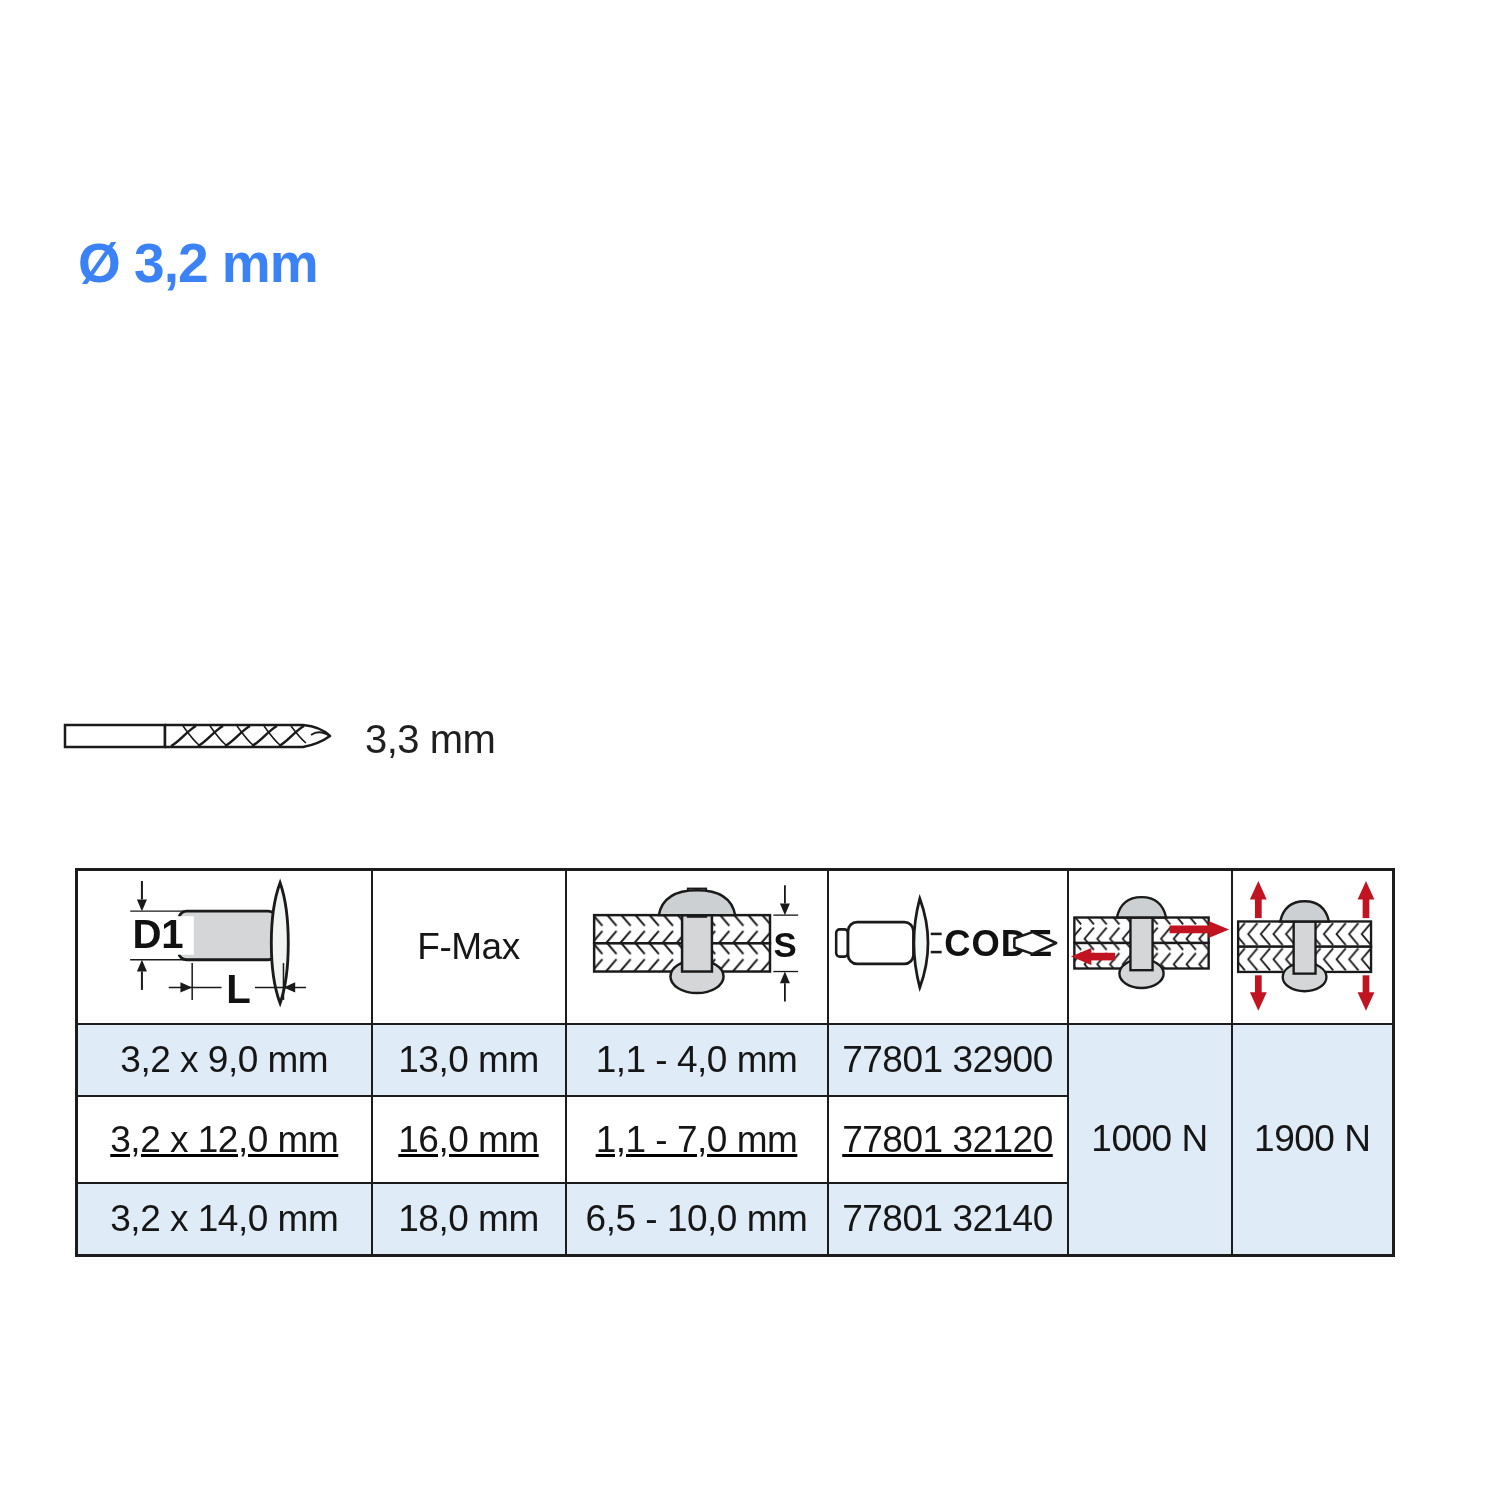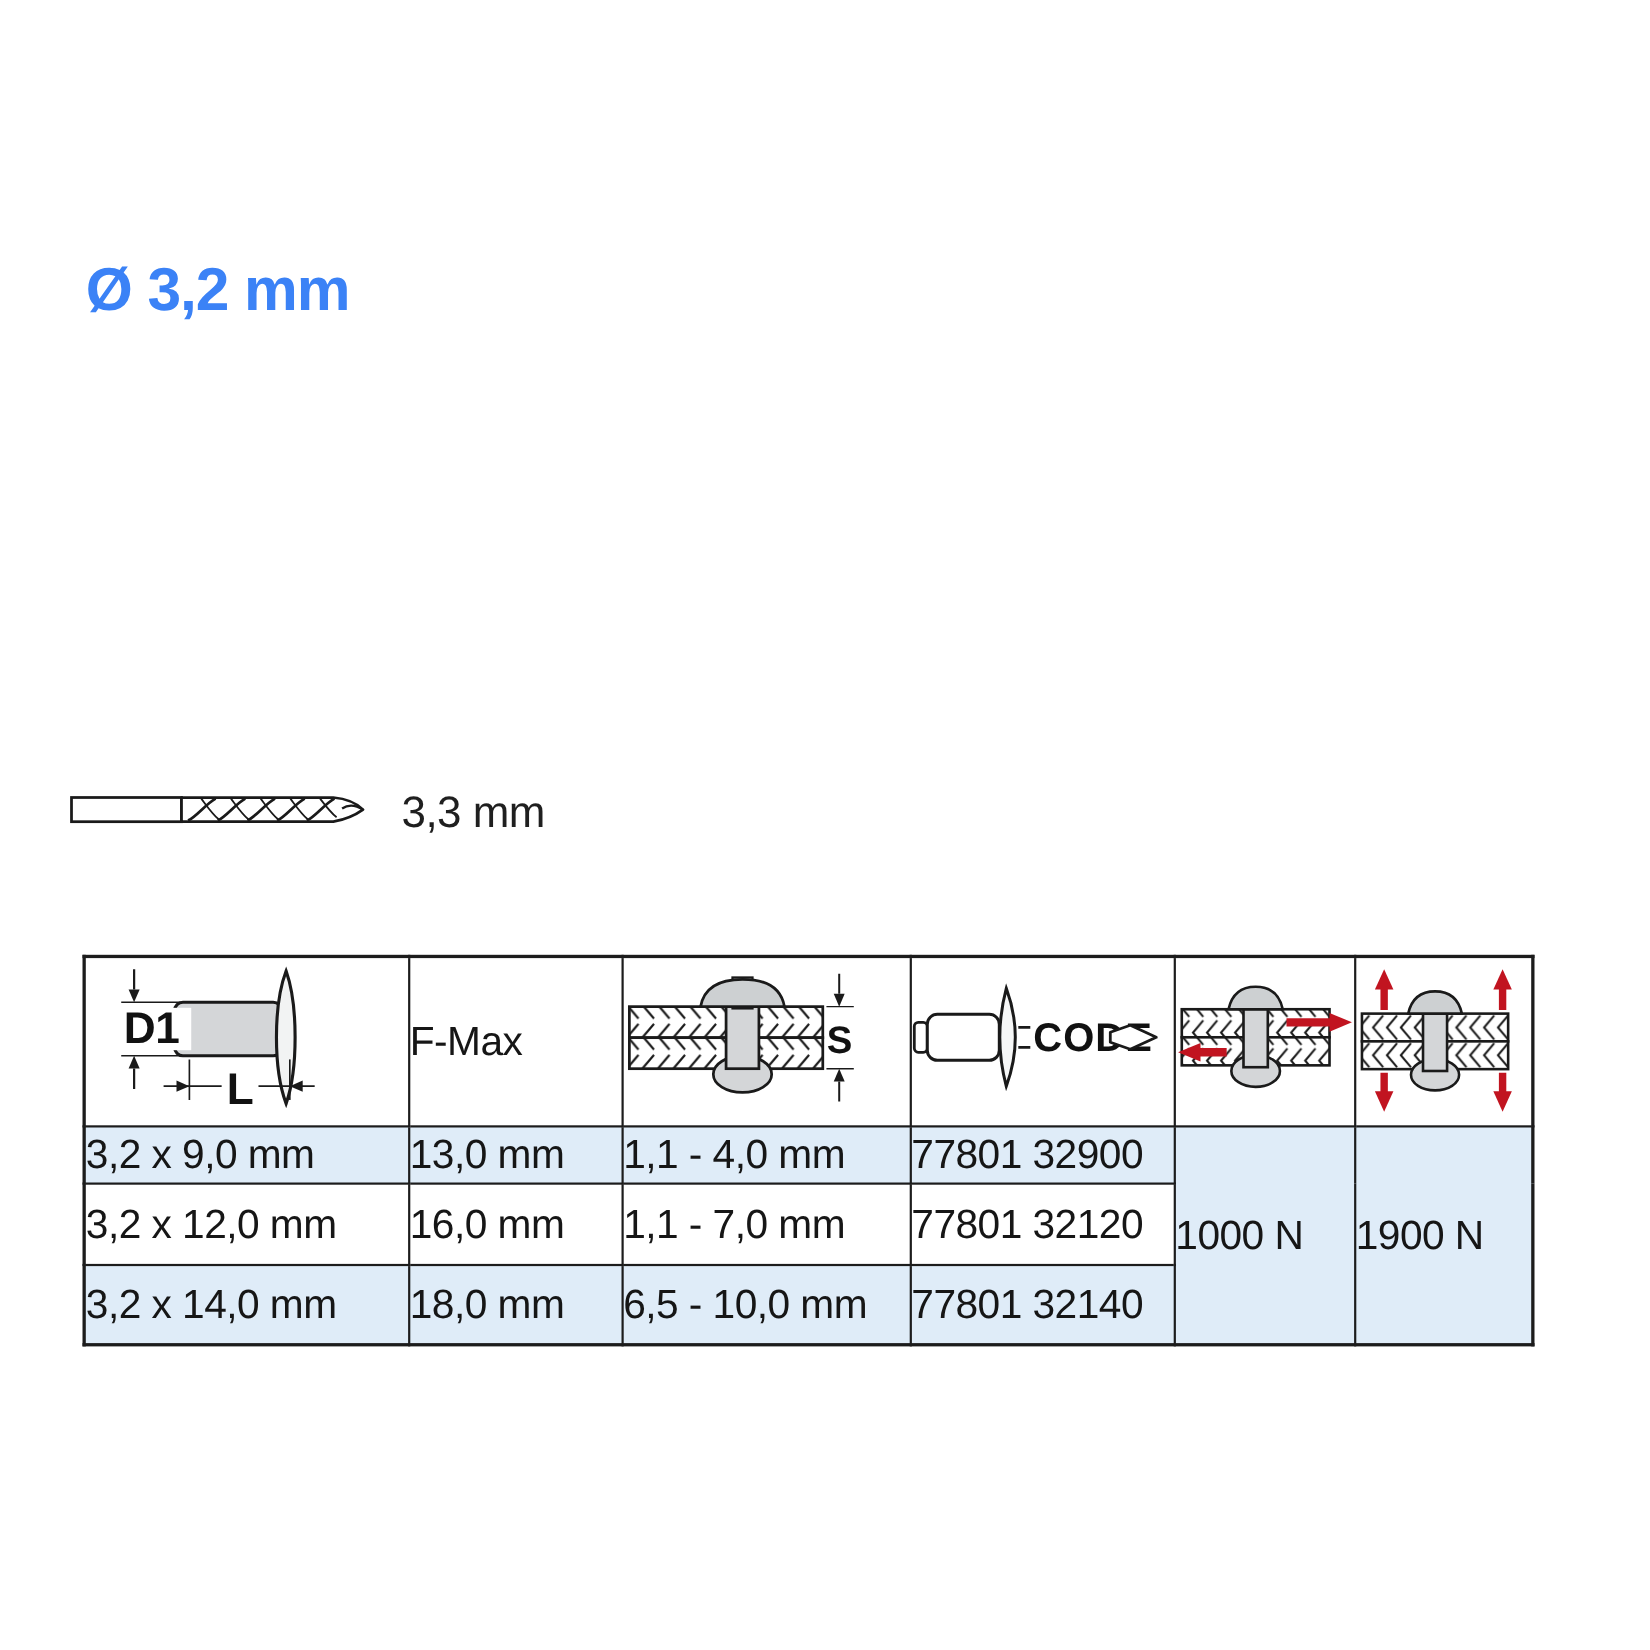--- a/index.html
+++ b/index.html
@@ -26,30 +26,30 @@
   }
   .drill-label{font-size:40px;color:#1f1f1f;letter-spacing:-0.5px;}
   .spec-table{
     position:absolute;left:75px;top:868px;
     border-collapse:collapse;table-layout:fixed;
     width:1317px;
     border:3px solid #1c1c1c;
   }
   .spec-table td{
     border:2px solid #1c1c1c;
-    text-align:left;vertical-align:middle;
+    text-align:center;vertical-align:middle;
     padding:0;
     font-size:37px;color:#161616;letter-spacing:-0.5px;
     background:#ffffff;
   }
   .spec-table td.blue{background:#dfecf8;}
   .spec-table .hdr{height:149px;background:#ffffff;}
   .fmax{font-size:41px;color:#111111;}
-  tr.r1{height:52px;}
-  tr.r2{height:74px;}
+  tr.r1{height:72px;}
+  tr.r2{height:87px;text-decoration:underline;}
   tr.r3{height:72px;}
   svg text{font-family:"Liberation Sans", sans-serif;}
 </style>
 </head>
 <body>
 
 <div class="page">
 
   <div class="page-title">Ø 3,2 mm</div>
 

